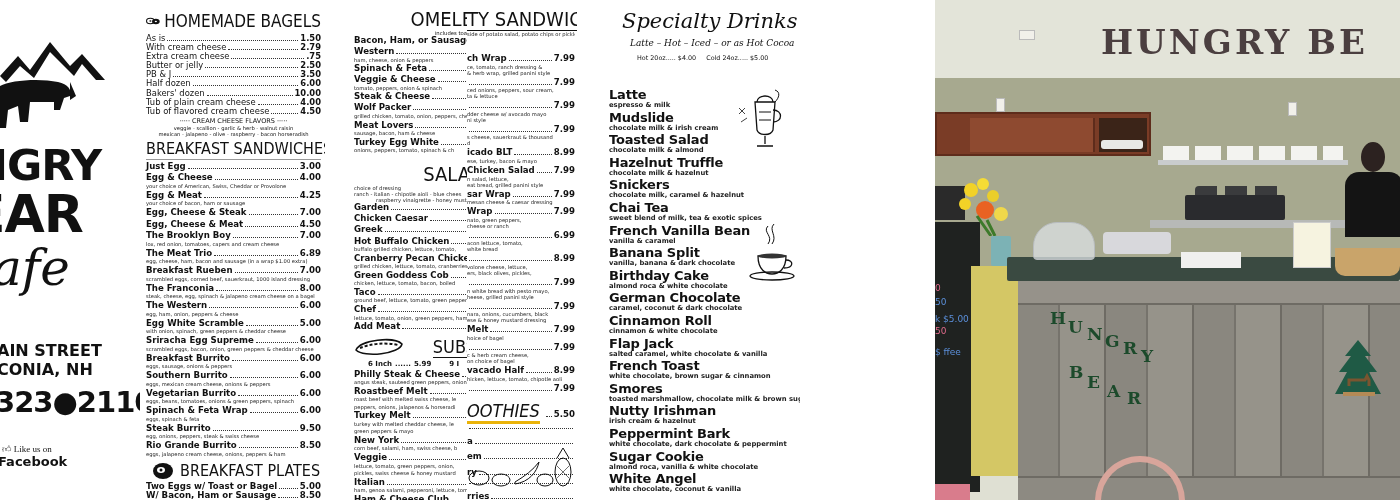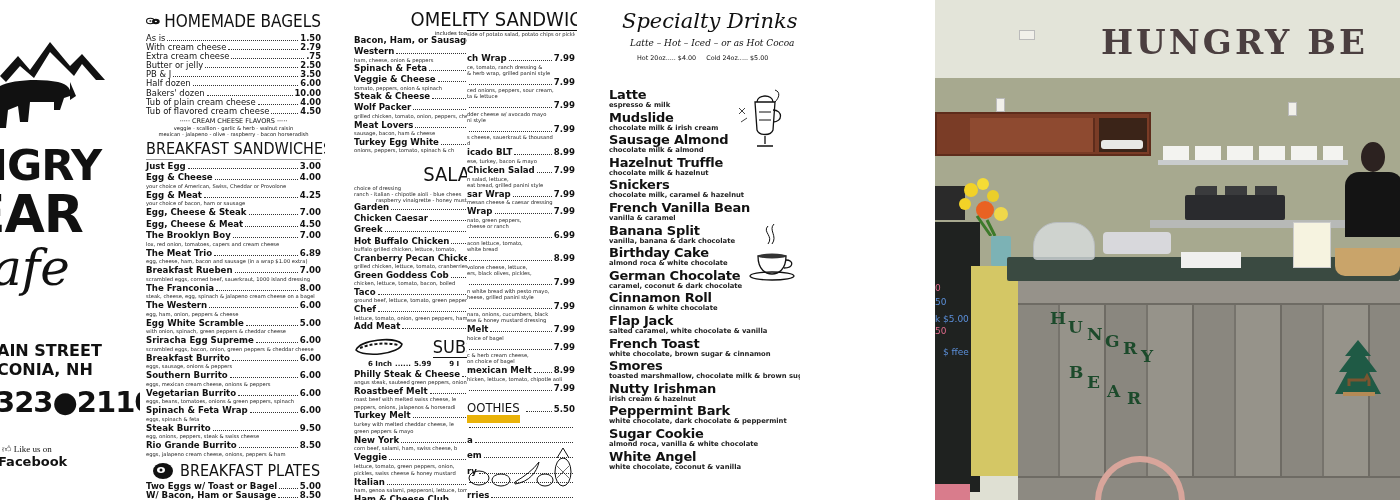--- a/index.html
+++ b/index.html
@@ -676,36 +676,36 @@
           <div class="item">
             <span class="nm"></span>
             <span class="dots"></span>
             <span class="pr">7.99</span>
           </div>
           <div class="desc">c &amp; herb cream cheese,</div>
           <div class="desc">on choice of bagel</div>
         </div>
         <div class="entry">
           <div class="item">
-            <span class="nm">mexican Melt</span>
+            <span class="nm">vacado Half</span>
             <span class="dots"></span>
             <span class="pr">8.99</span>
           </div>
           <div class="desc">hicken, lettuce, tomato, chipotle aoli</div>
         </div>
         <div class="entry">
           <div class="item">
             <span class="nm"></span>
             <span class="dots"></span>
             <span class="pr">7.99</span>
           </div>
         </div>
       </div>
     <div style="display:flex; align-items:baseline; margin-top:6px;">
-      <span class="sec-head" style="font-size:13px; border-bottom:8px solid #eab308;">OOTHIES</span>
+      <span class="sec-head" style="font-size:18px; border-bottom:3px solid #eab308;font-style:italic;">OOTHIES</span>
       <span style="flex:1; border-bottom:1px dotted #333; margin:0 2px 2px 6px;"></span>
       <span style="font-size:8.6px; font-weight:700;">5.50</span>
     </div>
     <div id="smoothie-list" style="margin-top:4px;">
         <div class="item" style="margin-bottom:6px;">
           <span class="nm"></span>
           <span class="dots"></span>
         </div>
         <div class="item" style="margin-bottom:6px;">
           <span class="nm">a</span>
@@ -750,30 +750,34 @@
   <div class="list" id="drinks-list">
       <div class="drink">
         <div class="dn">Latte</div>
         <div class="dd">espresso &amp; milk</div>
       </div>
       <div class="drink">
         <div class="dn">Mudslide</div>
         <div class="dd">chocolate milk &amp; irish cream</div>
       </div>
       <div class="drink">
-        <div class="dn">Sausage Almond</div>
+        <div class="dn">Toasted Salad</div>
         <div class="dd">chocolate milk &amp; almond</div>
       </div>
       <div class="drink">
         <div class="dn">Hazelnut Truffle</div>
         <div class="dd">chocolate milk &amp; hazelnut</div>
       </div>
       <div class="drink">
         <div class="dn">Snickers</div>
         <div class="dd">chocolate milk, caramel &amp; hazelnut</div>
+      </div>
+      <div class="drink">
+        <div class="dn">Chai Tea</div>
+        <div class="dd">sweet blend of milk, tea &amp; exotic spices</div>
       </div>
       <div class="drink">
         <div class="dn">French Vanilla Bean</div>
         <div class="dd">vanilla &amp; caramel</div>
       </div>
       <div class="drink">
         <div class="dn">Banana Split</div>
         <div class="dd">vanilla, banana &amp; dark chocolate</div>
       </div>
       <div class="drink">
@@ -855,21 +859,21 @@
   <div class="person">
     <div class="head"></div>
     <div class="body"></div>
   </div>
   <div class="register"></div>
   <div class="chalkboard"></div>
   <div class="chalk" style="left:0; top:283px; color:#e06a8b;">0</div>
   <div class="chalk" style="left:0; top:297px; color:#5b8fd9;">50</div>
   <div class="chalk" style="left:0; top:314px; color:#5b8fd9;">k $5.00</div>
   <div class="chalk" style="left:0; top:326px; color:#e06a8b;">50</div>
-  <div class="chalk" style="left:0; top:347px; color:#5b8fd9;margin-left:8px;">$ ffee</div>
+  <div class="chalk" style="left:0; top:347px; color:#5b8fd9;">$ ffee</div>
   <div class="yellow-post"></div>
   <svg class="flowers" viewBox="0 0 70 60">
     <circle cx="14" cy="14" r="7" fill="#f2d227"></circle>
     <circle cx="26" cy="8" r="6" fill="#f5dc35"></circle>
     <circle cx="8" cy="28" r="6" fill="#f2d227"></circle>
     <circle cx="36" cy="20" r="6" fill="#eace2a"></circle>
     <circle cx="28" cy="34" r="9" fill="#e96222"></circle>
     <circle cx="44" cy="38" r="7" fill="#f0d84a"></circle>
     <path d="M20 40 L34 60 M30 44 L38 60" stroke="#3d7a2a" stroke-width="3"></path>
   </svg>

